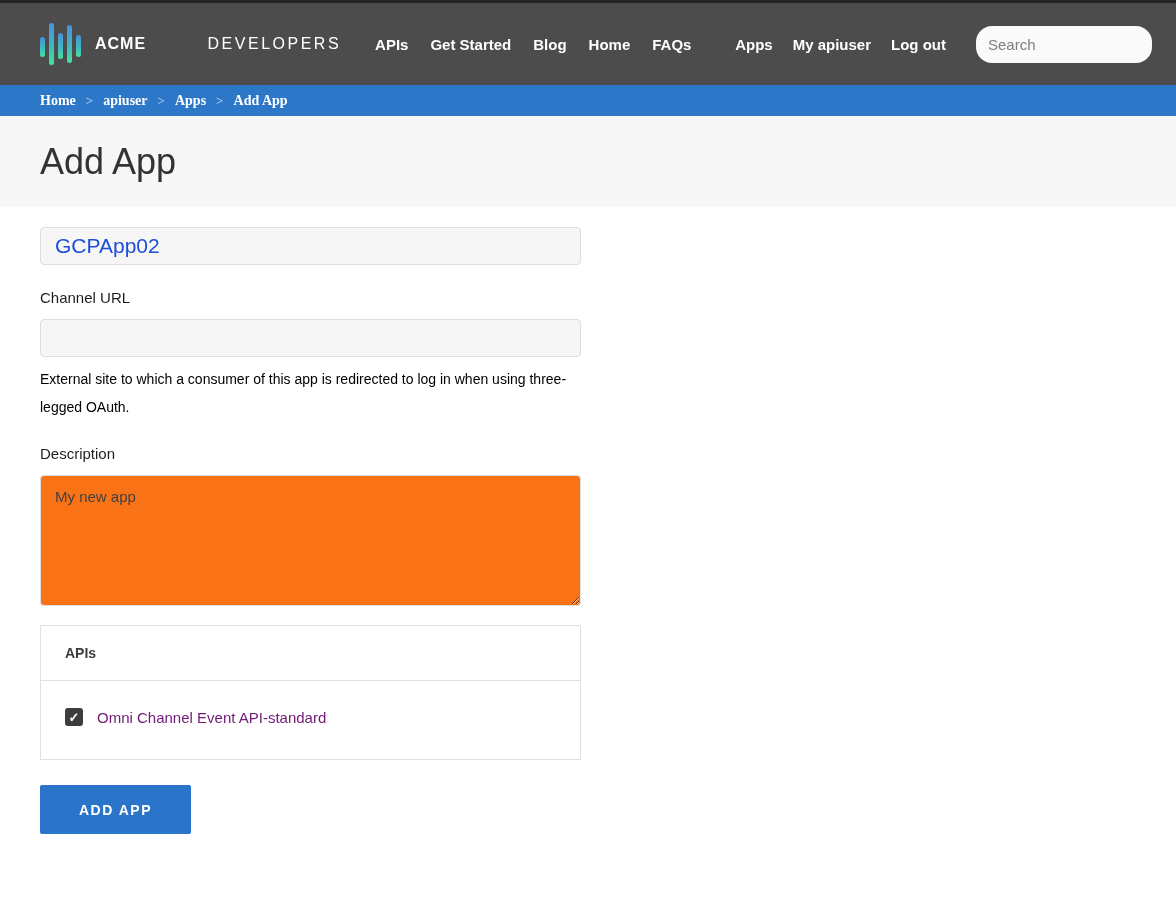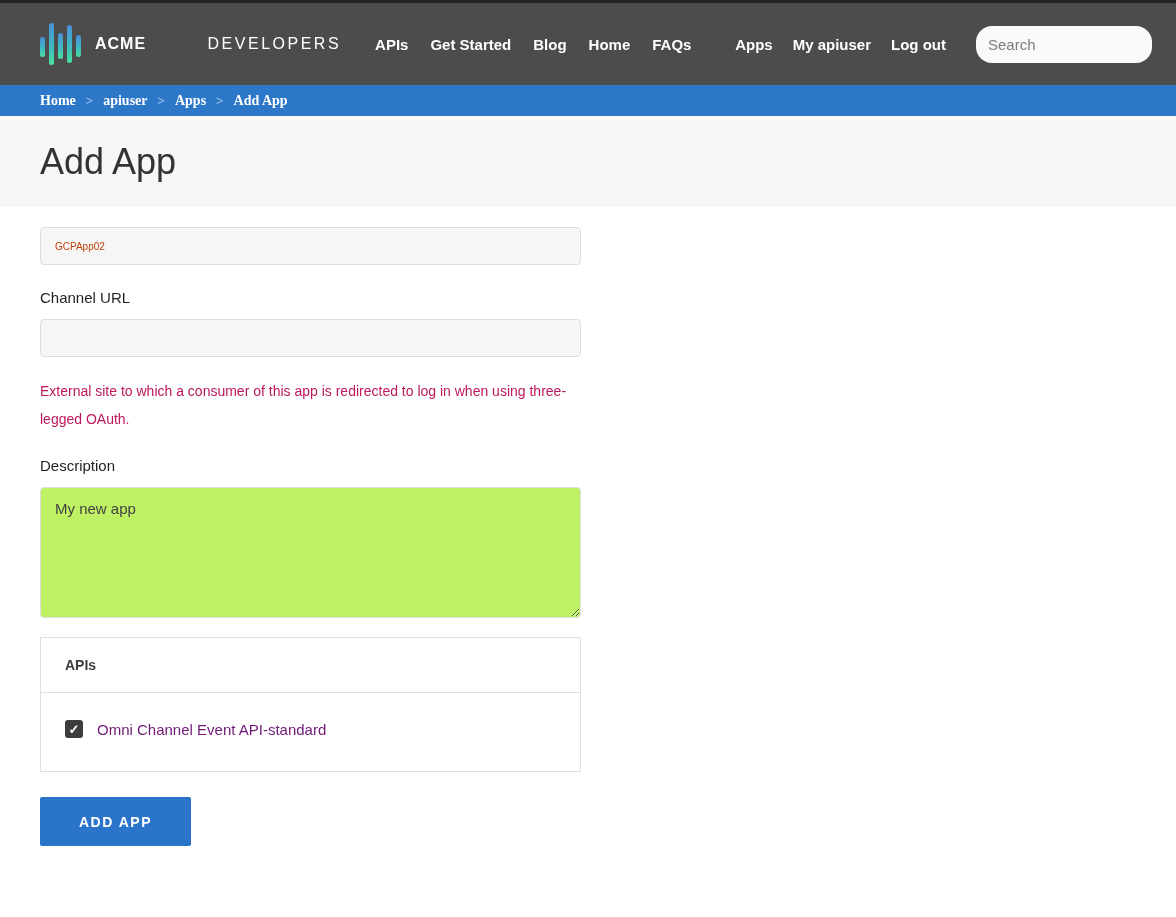--- a/index.html
+++ b/index.html
@@ -66,41 +66,41 @@
   
   .content { padding:20px 40px 40px 40px; }
   .form-col { width:541px; }
 
   .field-label { font-size:15px; color:#1f1f1f; margin-bottom:13px; }
   .req { color:#e53935; font-size:14px; vertical-align:top; margin-left:2px; }
 
   .text-input {
     width:541px; height:38px; background:#f6f6f6;
     border:1px solid #dddddd; border-radius:4px;
-    font-size:10px; color:#c2410c; padding:0 14px;
+    font-size:21px; color:#1d4ed8; padding:0 14px;
     outline:none; font-family:"Liberation Sans",sans-serif;
   }
 
   .machine-row { display:flex; align-items:center; margin-top:8px; }
   .machine-text { font-size:13px; color:#424242; }
   .edit-btn {
     margin-left:3px; font-size:12px; color:#222;
     background:#e9e9e9; border:2px solid #000; border-radius:2px;
     padding:3px 9px; cursor:pointer; font-family:"Liberation Sans",sans-serif;
   }
 
   .section-gap { margin-top:24px; }
 
   .help-text {
-    margin-top:20px; width:530px;
-    font-size:14px; color:#be185d; line-height:28px;
+    margin-top:8px; width:530px;
+    font-size:14px; color:#000000; line-height:28px;
   }
 
   .textarea-input {
-    width:541px; height:131px; background:#bef264;
+    width:541px; height:131px; background:#f97316;
     border:1px solid #dddddd; border-radius:4px;
     font-size:15px; color:#424242; padding:10px 14px;
     outline:none; resize:both; font-family:"Liberation Sans",sans-serif;
     line-height:22px;
   }
 
   .apis-box {
     margin-top:15px; width:541px;
     border:1px solid #e0e0e0; background:#fff;
   }

